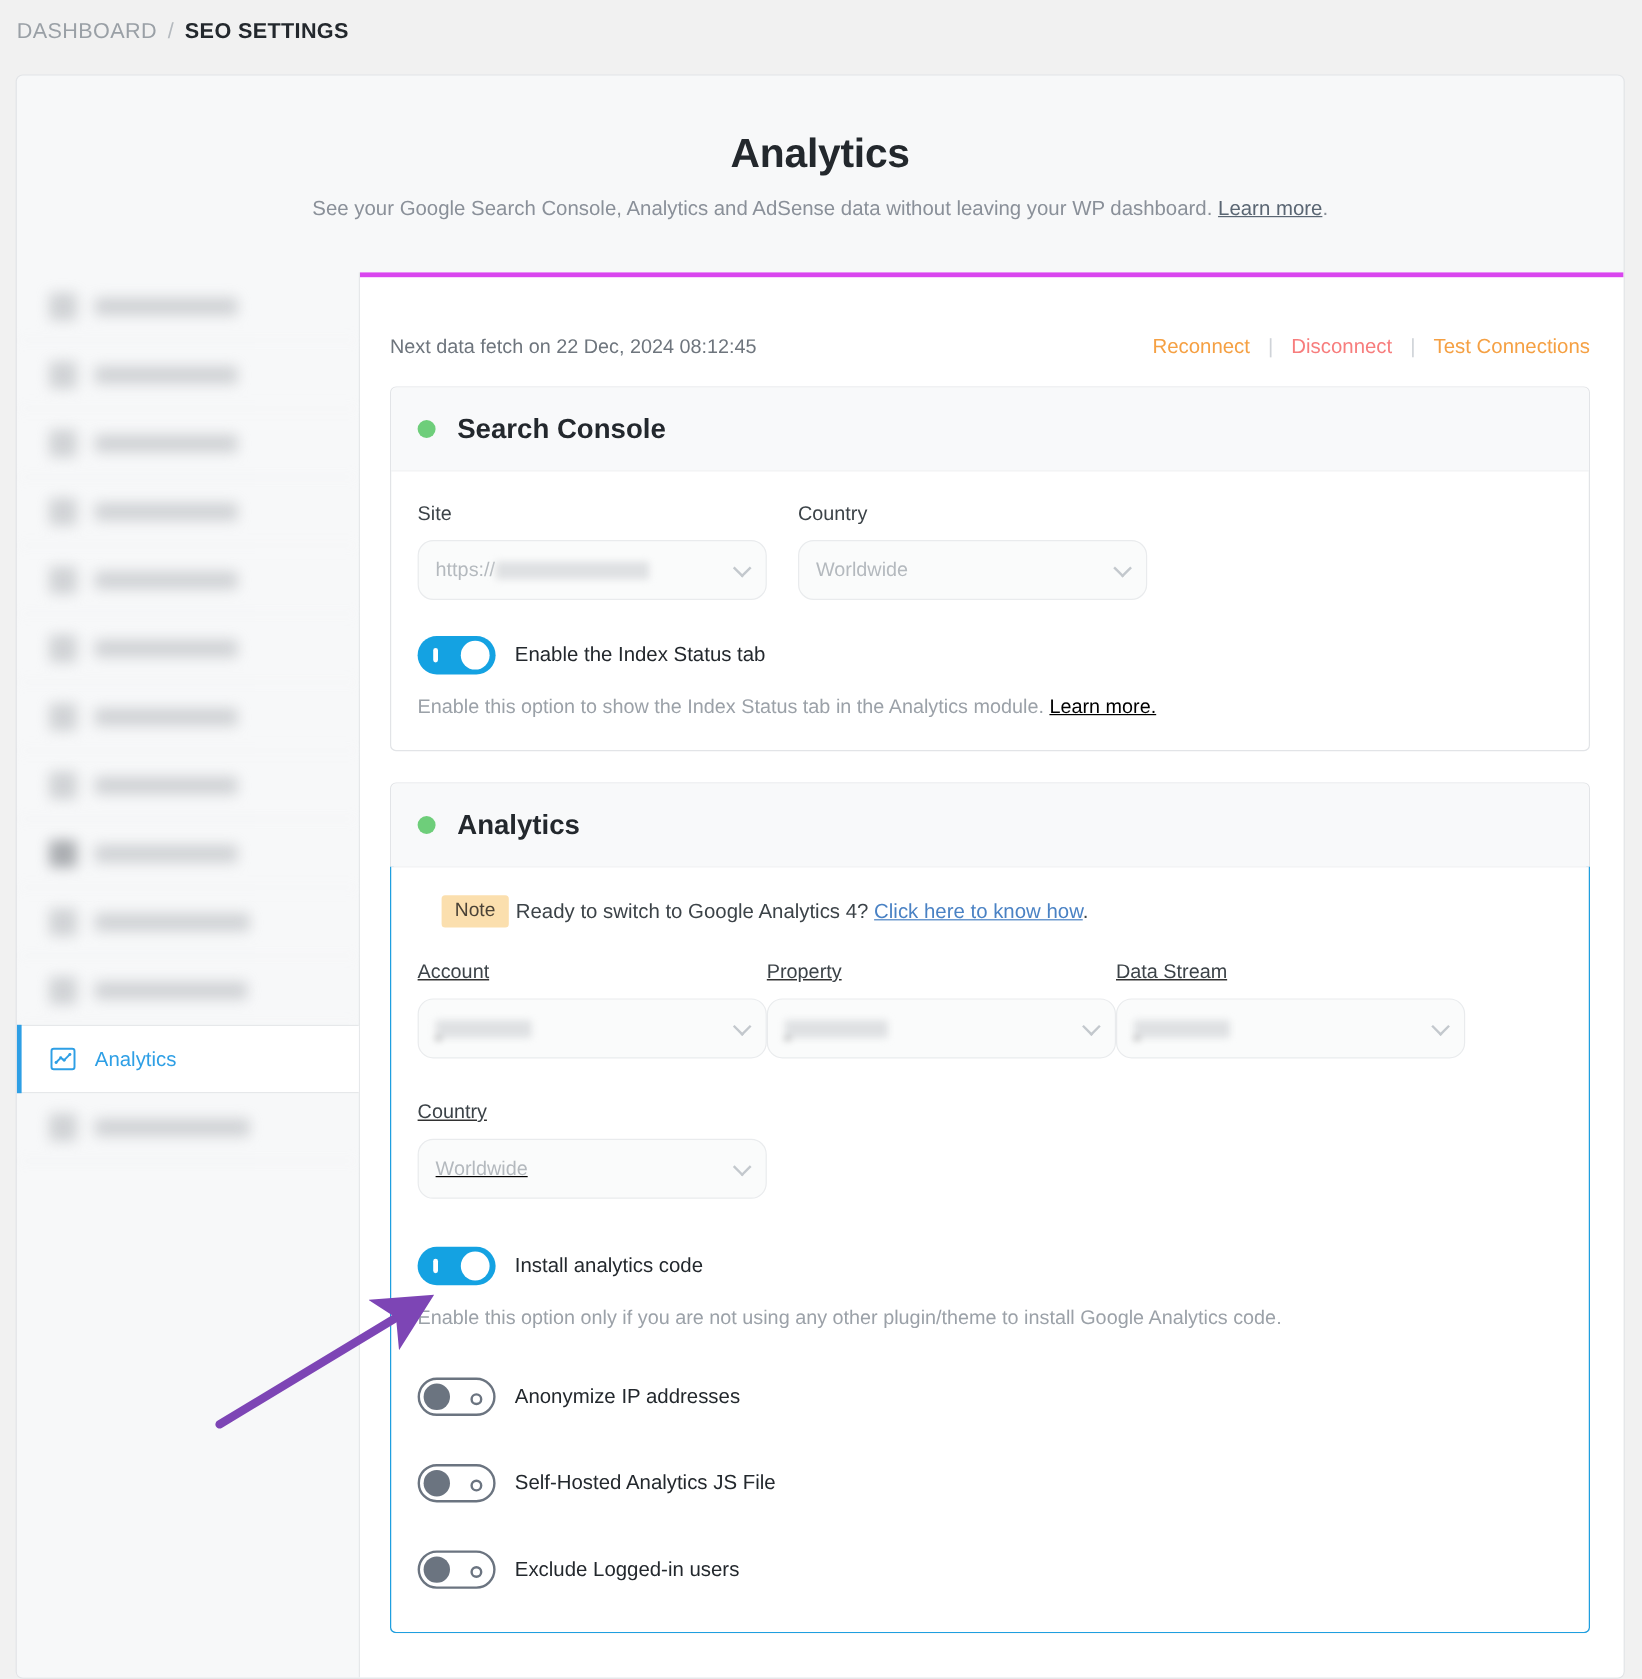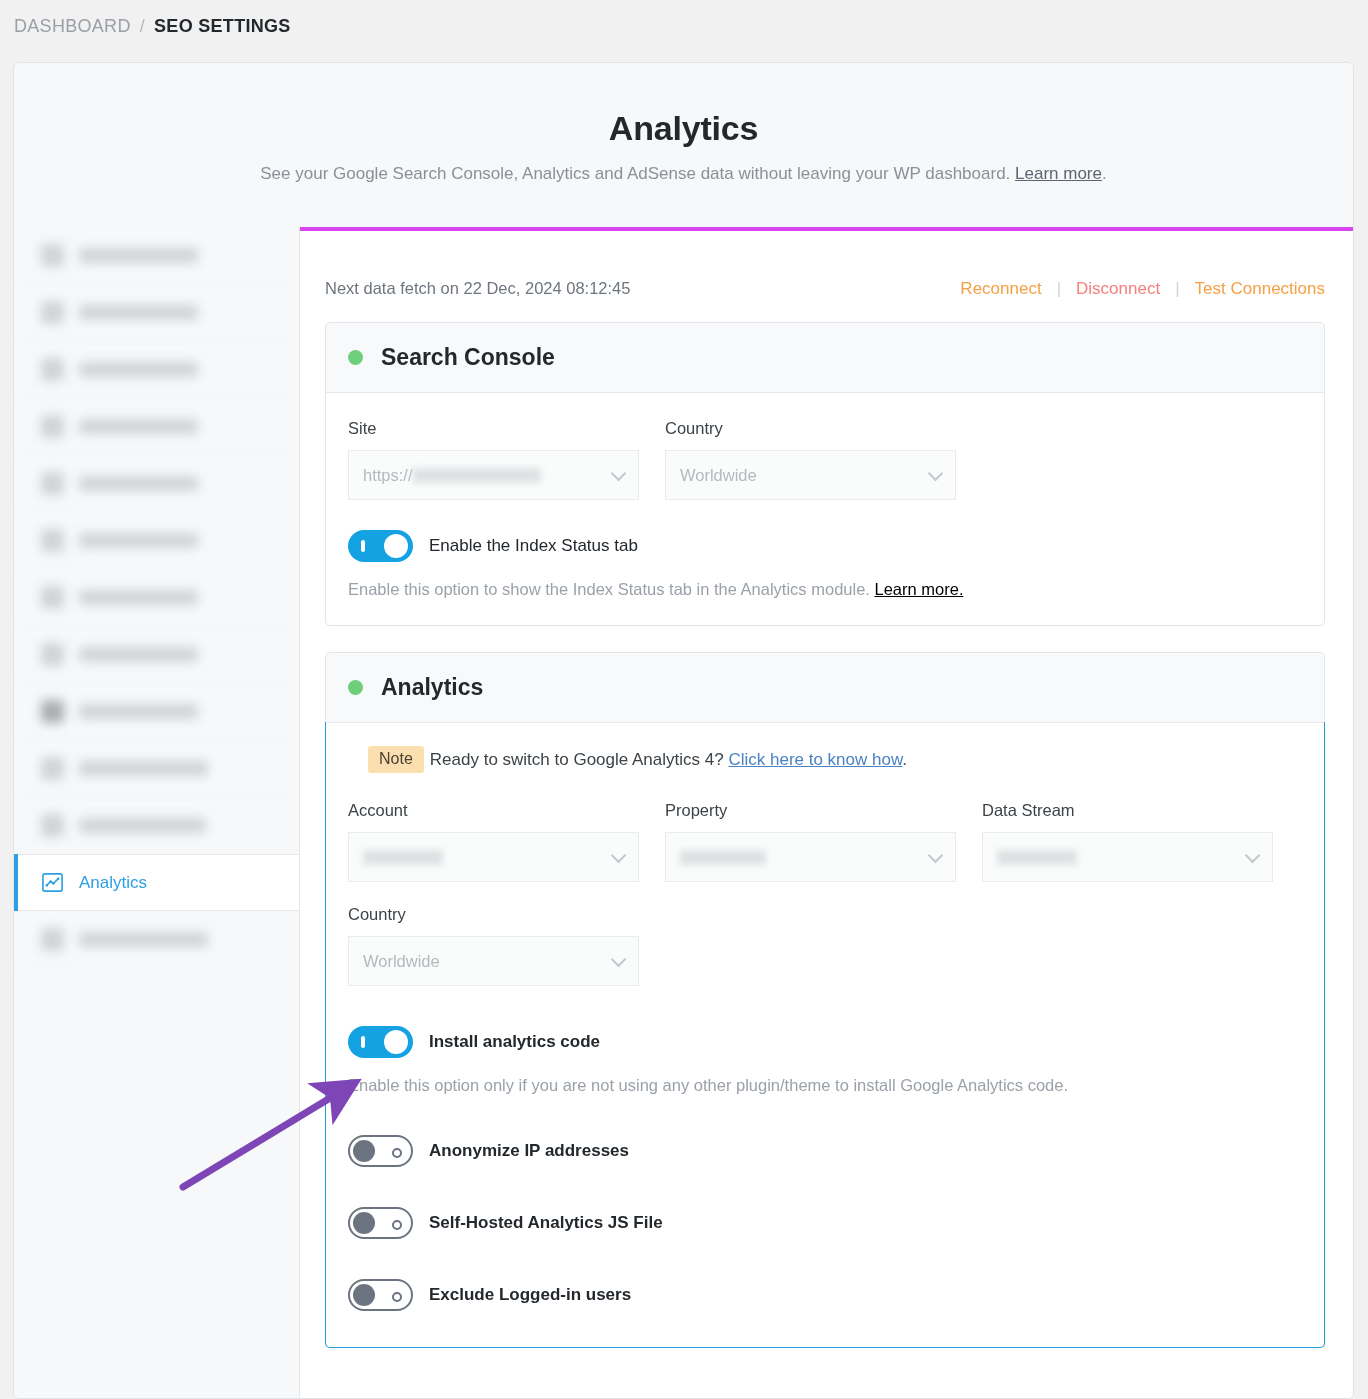--- a/index.html
+++ b/index.html
@@ -204,21 +204,21 @@
     font-size: 16.5px;
     color: #3c4348;
     display: block;
     margin-bottom: 12px;
   }
   .select {
     position: relative;
     height: 50px;
     background: #fafbfb;
     border: 1px solid #e9ebed;
-    border-radius: 0;
+    border-radius: 13px;
     display: flex;
     align-items: center;
     padding: 0 38px 0 14px;
     font-size: 16.5px;
     color: #b4b9be;
   }
   .select .chev {
     position: absolute;
     right: 14px; top: 50%;
     width: 11px; height: 11px;
@@ -328,24 +328,24 @@
   }
   .note-txt {
     font-size: 17px;
     color: #3c4348;
   }
   .note-txt a {
     color: #4a82c4;
     text-decoration: underline;
   }
 
-  .field-row-3 { display: flex; gap: 26px; margin-bottom: 23px; }
+  .field-row-3 { display: flex; margin-bottom: 36px; text-decoration: underline; }
   .field-row-3 .field { width: 291px; flex: 0 0 291px; }
 
-  .toggle-stack .toggle-row { margin-top: 40px; font-weight: bold; }
+  .toggle-stack .toggle-row { margin-top: 40px; }
 
   
   .arrow-svg {
     position: absolute;
     left: 175px; top: 1075px;
     width: 190px; height: 120px;
     pointer-events: none;
     z-index: 40;
   }
 </style>

